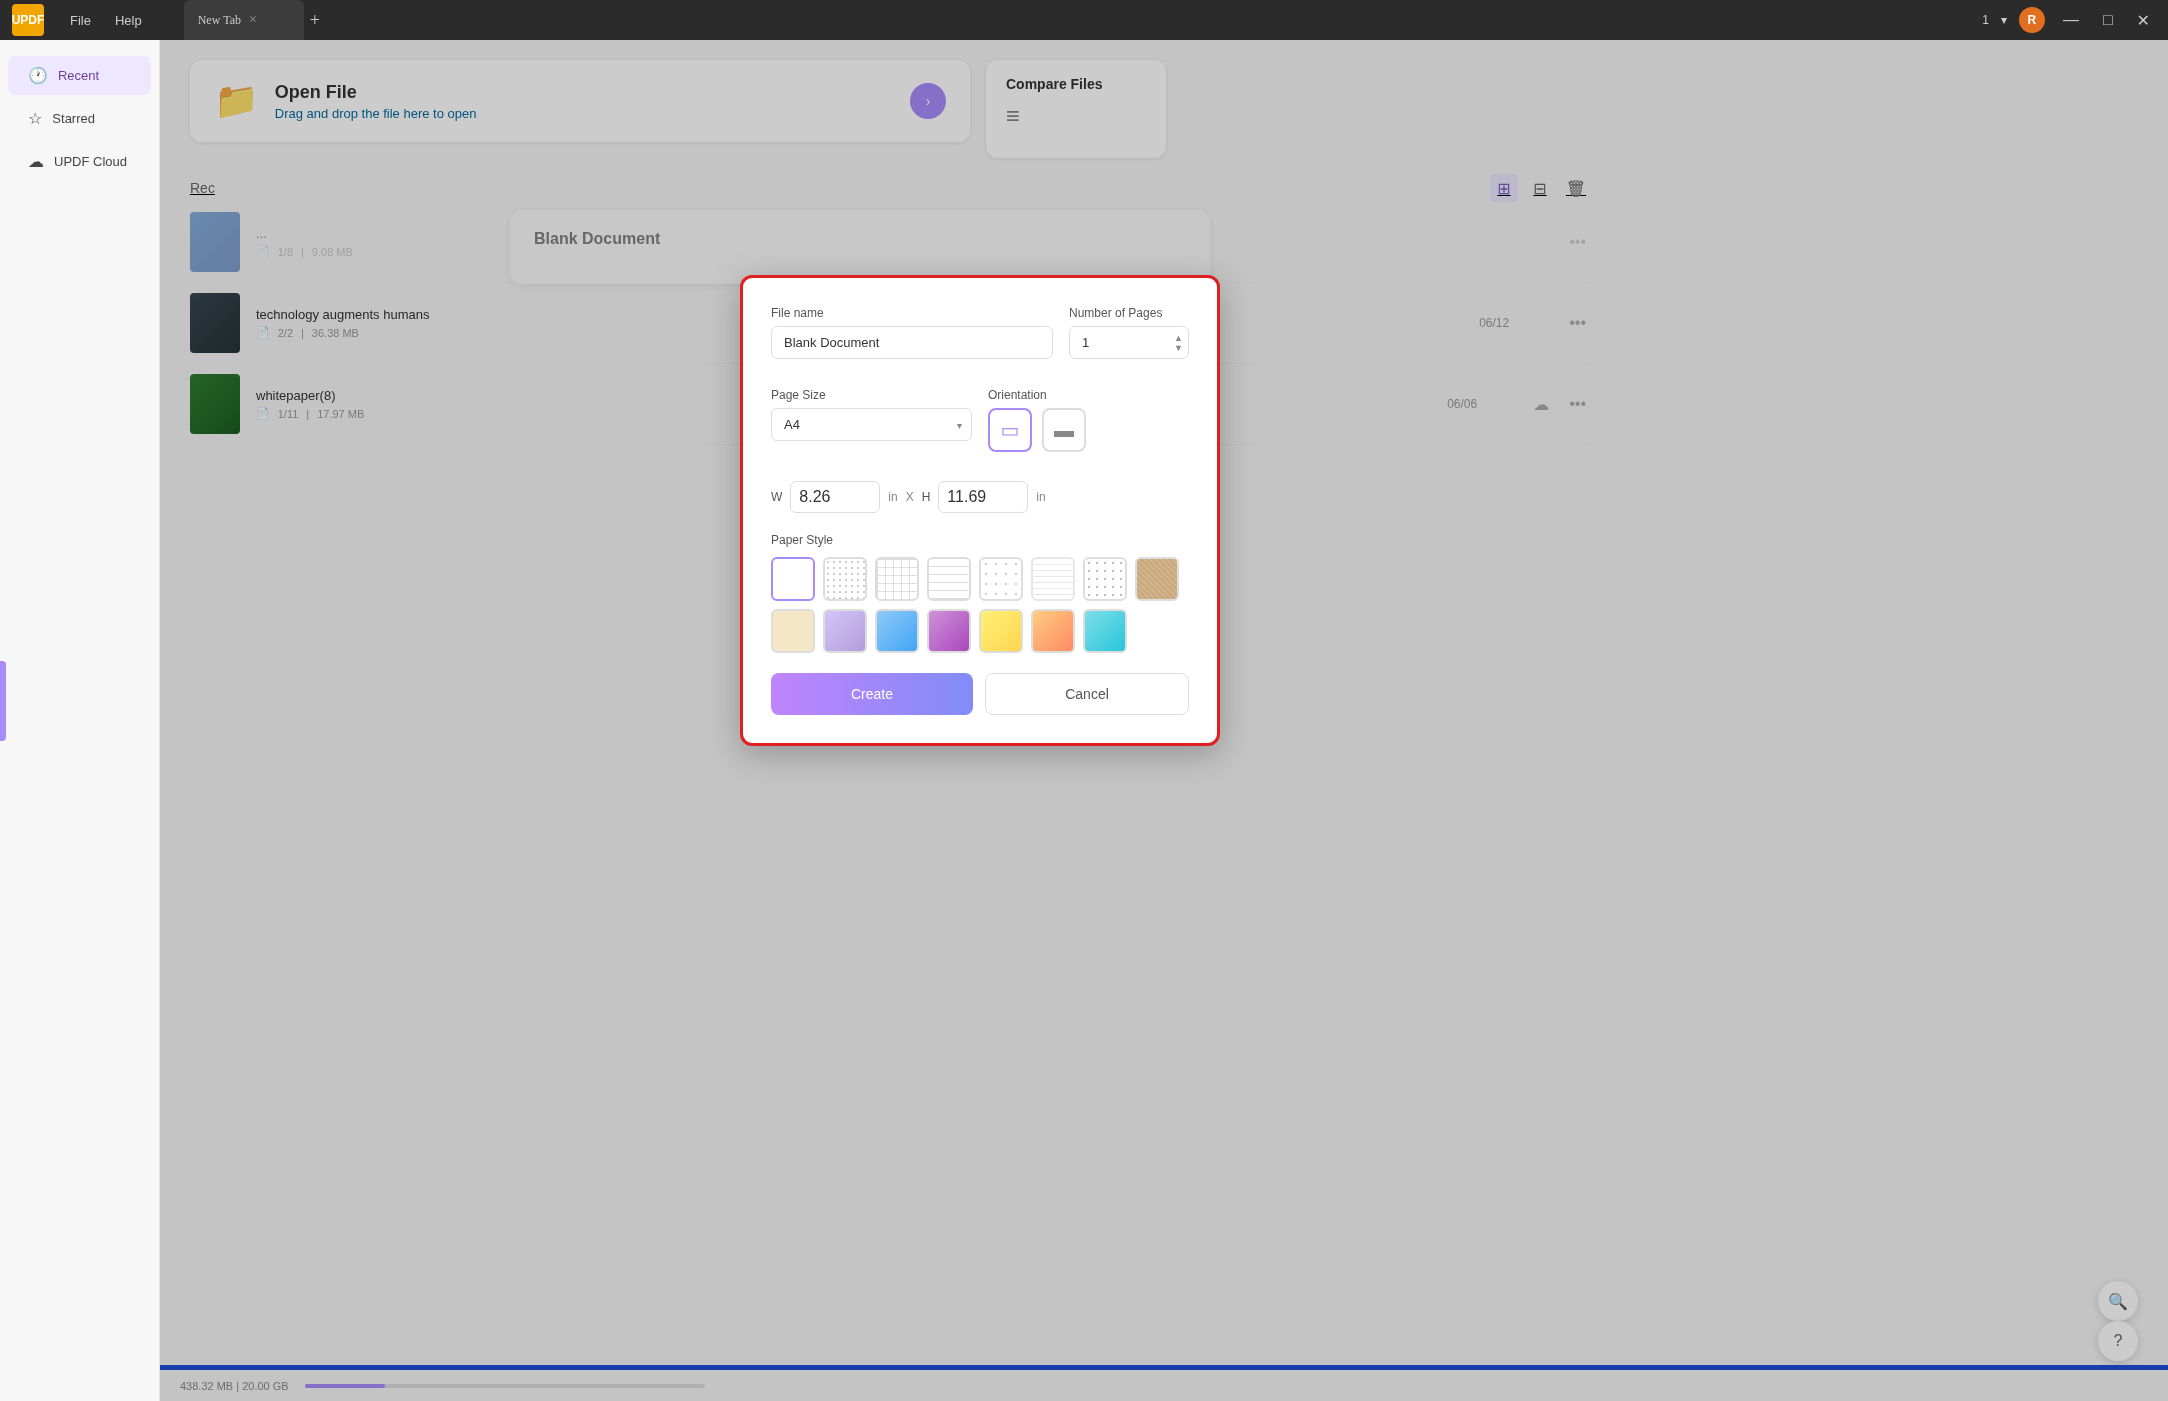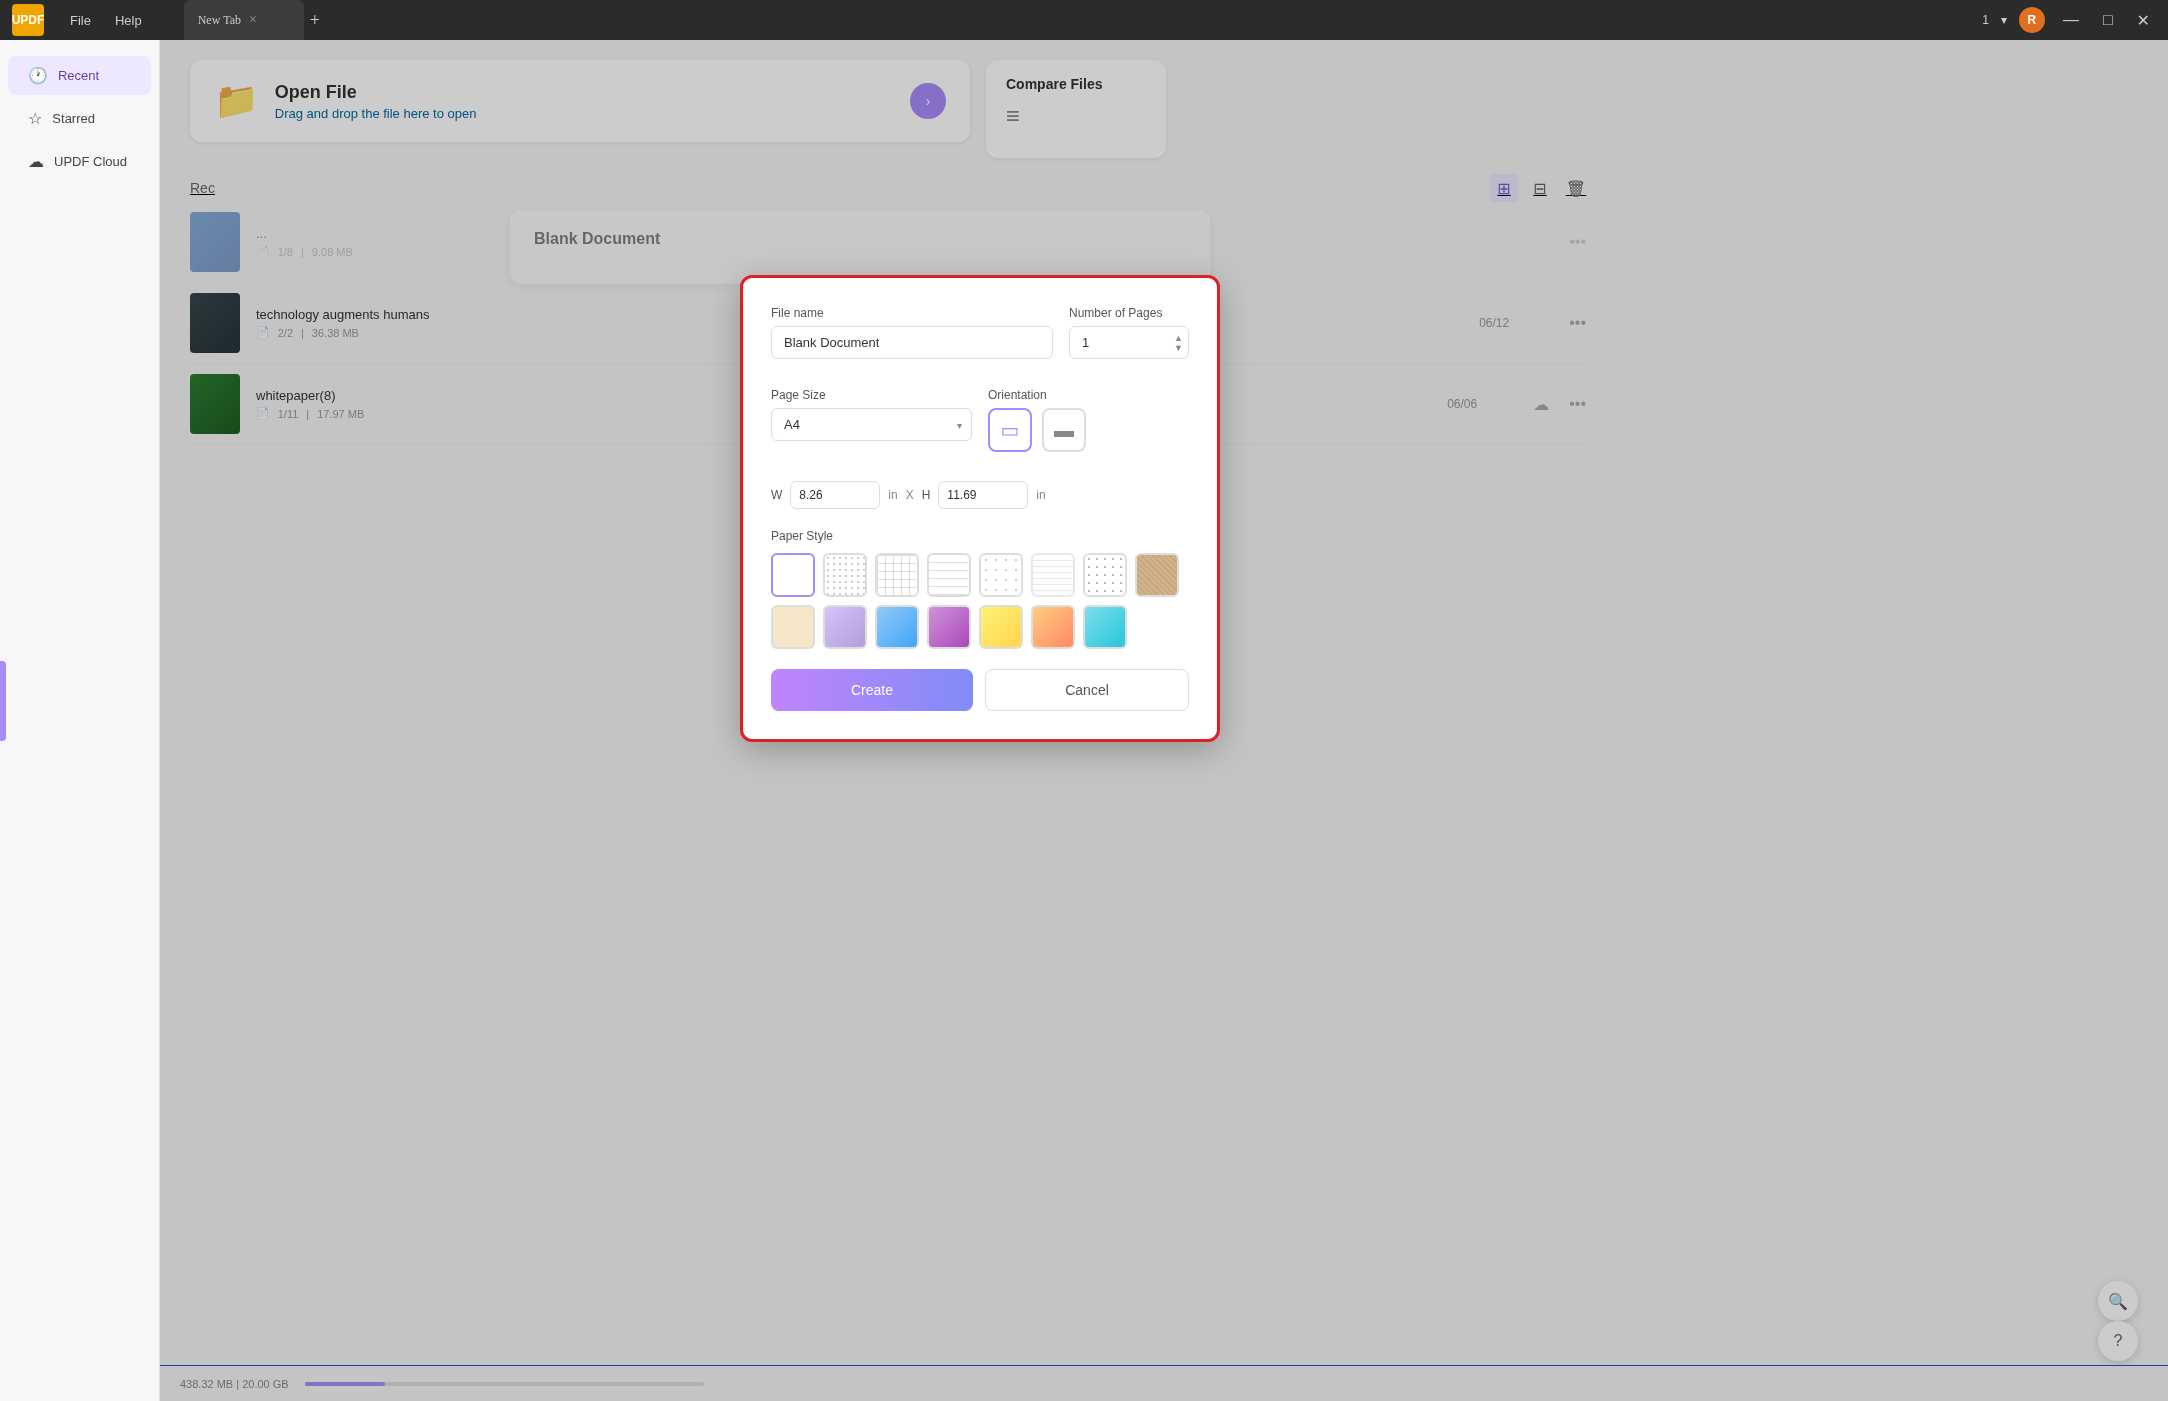--- a/index.html
+++ b/index.html
@@ -116,21 +116,21 @@
     .file-info { flex: 1; }
     .file-name { font-size: 13px; font-weight: 500; color: #333; margin-bottom: 4px; }
     .file-meta { display: flex; align-items: center; gap: 8px; font-size: 11px; color: #999; }
     .file-date { font-size: 12px; color: #999; margin-left: auto; margin-right: 40px; }
     .cloud-icon { font-size: 16px; color: #aaa; cursor: pointer; }
     .more-btn { font-size: 16px; color: #aaa; cursor: pointer; padding: 4px; }
 
     
     .bottom-bar {
       position: absolute; bottom: 0; left: 160px; right: 0;
-      height: 36px; background: #f5f5f5; border-top: 1px solid #1d4ed8;
+      height: 36px; background: #f5f5f5; border-top: 5px solid #1d4ed8;
       display: flex; align-items: center; padding: 0 20px; gap: 16px; font-size: 11px; color: #888;
     }
     .storage-bar-track { flex: 1; max-width: 400px; height: 4px; background: #ddd; border-radius: 2px; }
     .storage-bar-fill { height: 100%; background: #a78bfa; border-radius: 2px; width: 20%; }
 
     
     .fab-search, .fab-help {
       position: absolute; right: 30px; width: 40px; height: 40px;
       background: white; border-radius: 50%; box-shadow: 0 2px 8px rgba(0,0,0,0.15);
       display: flex; align-items: center; justify-content: center; cursor: pointer; font-size: 16px; color: #666;
@@ -180,21 +180,21 @@
     .select-wrap { position: relative; }
     .select-wrap select {
       width: 100%; border: 1px solid #ddd; border-radius: 6px;
       padding: 8px 12px; font-size: 13px; color: #333;
       appearance: none; background: white; cursor: pointer; outline: none;
     }
     .select-arrow { position: absolute; right: 10px; top: 50%; transform: translateY(-50%); font-size: 10px; color: #888; pointer-events: none; }
 
     .dims-row { display: flex; align-items: center; gap: 8px; margin-bottom: 20px; }
     .dims-label { font-size: 12px; color: #555; }
-    .dims-input { width: 90px; border: 1px solid #ddd; border-radius: 6px; padding: 6px 8px; font-size: 12px; color: #333; }
+    .dims-input { width: 90px; border: 1px solid #ddd; border-radius: 6px; padding: 6px 8px; font-size: 16px; color: #333; }
     .dims-unit { font-size: 12px; color: #888; }
     .dims-x { font-size: 12px; color: #888; }
 
     .orientation-row { display: flex; gap: 10px; }
     .orient-btn {
       width: 44px; height: 44px; border: 2px solid #ddd; border-radius: 8px;
       display: flex; align-items: center; justify-content: center; cursor: pointer; font-size: 20px; color: #888;
       background: white;
     }
     .orient-btn.active { border-color: #a78bfa; color: #a78bfa; }

